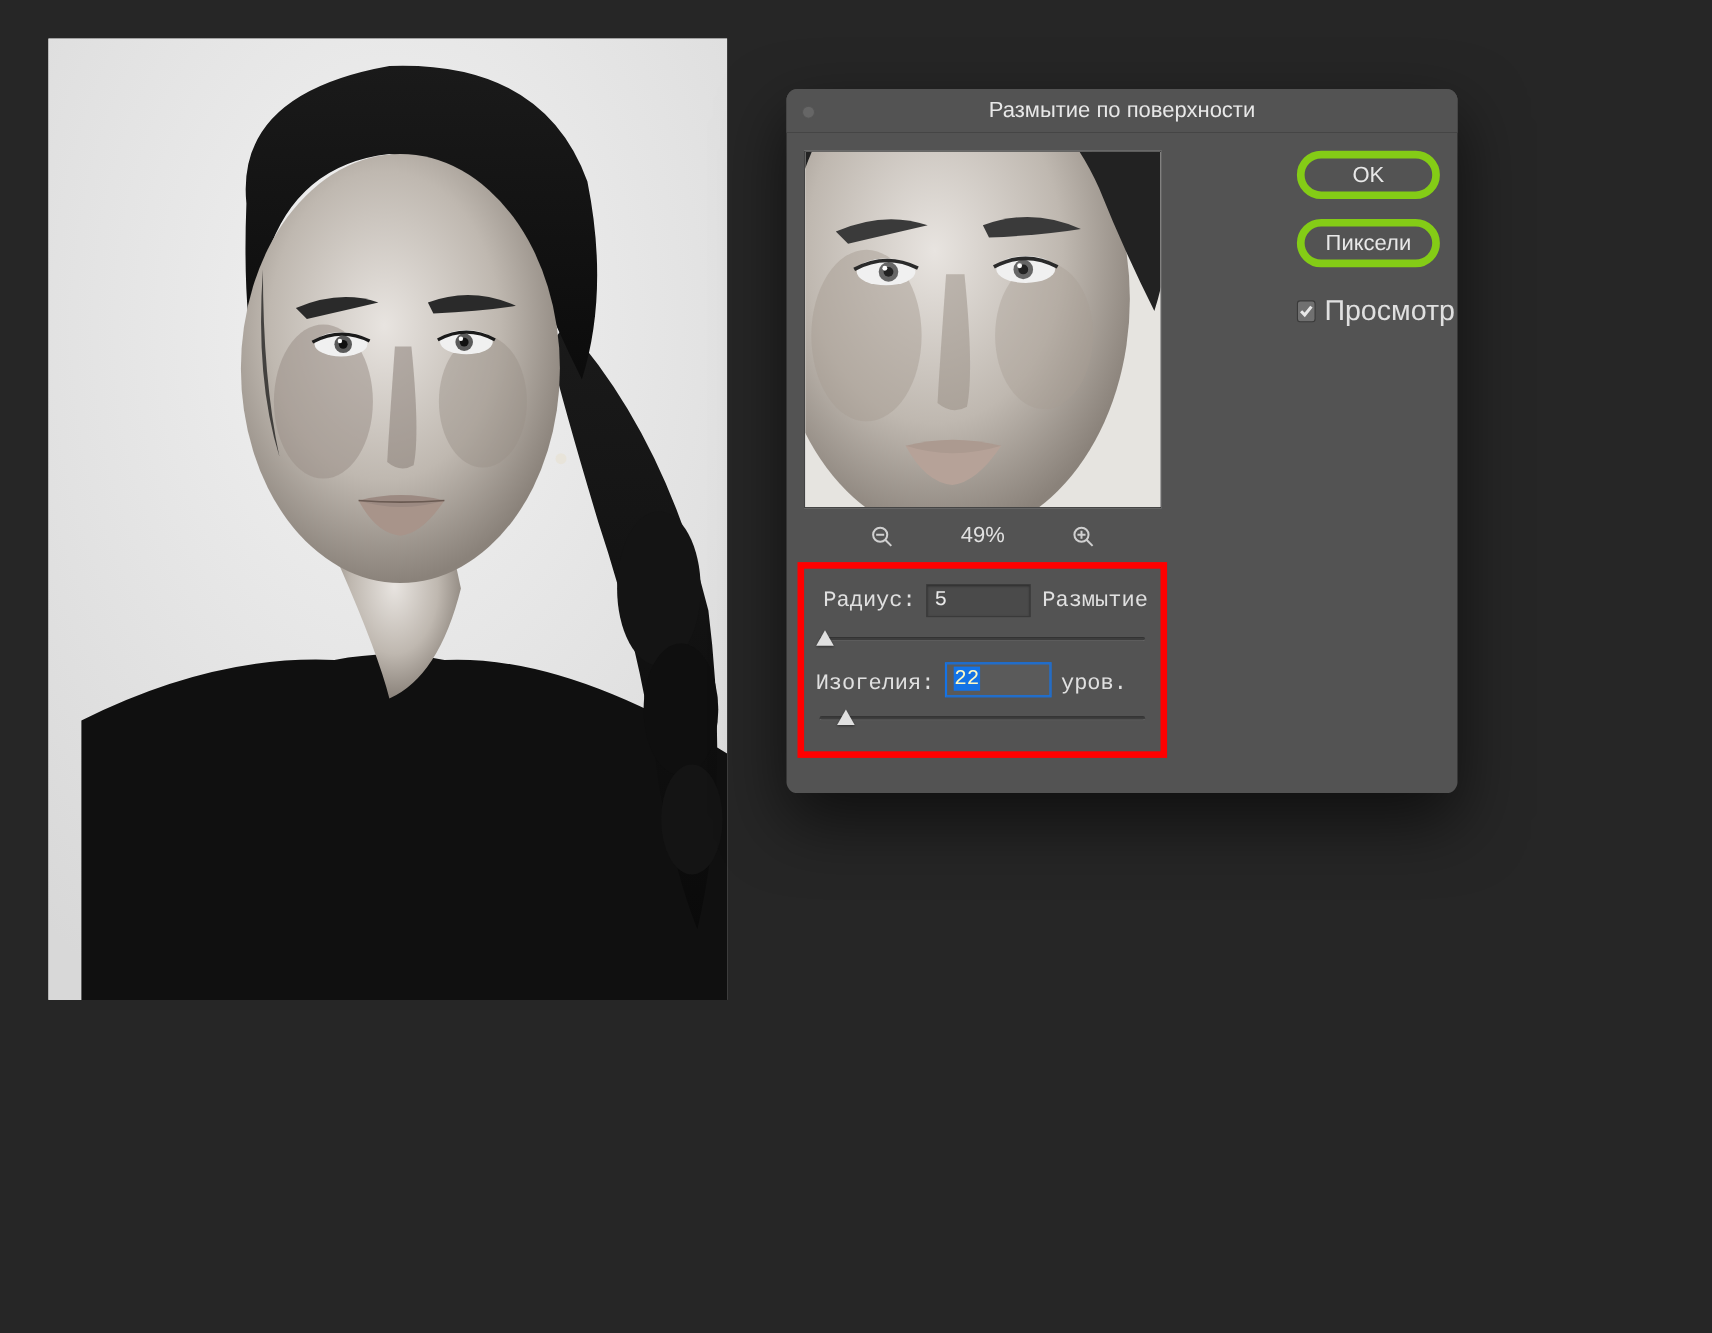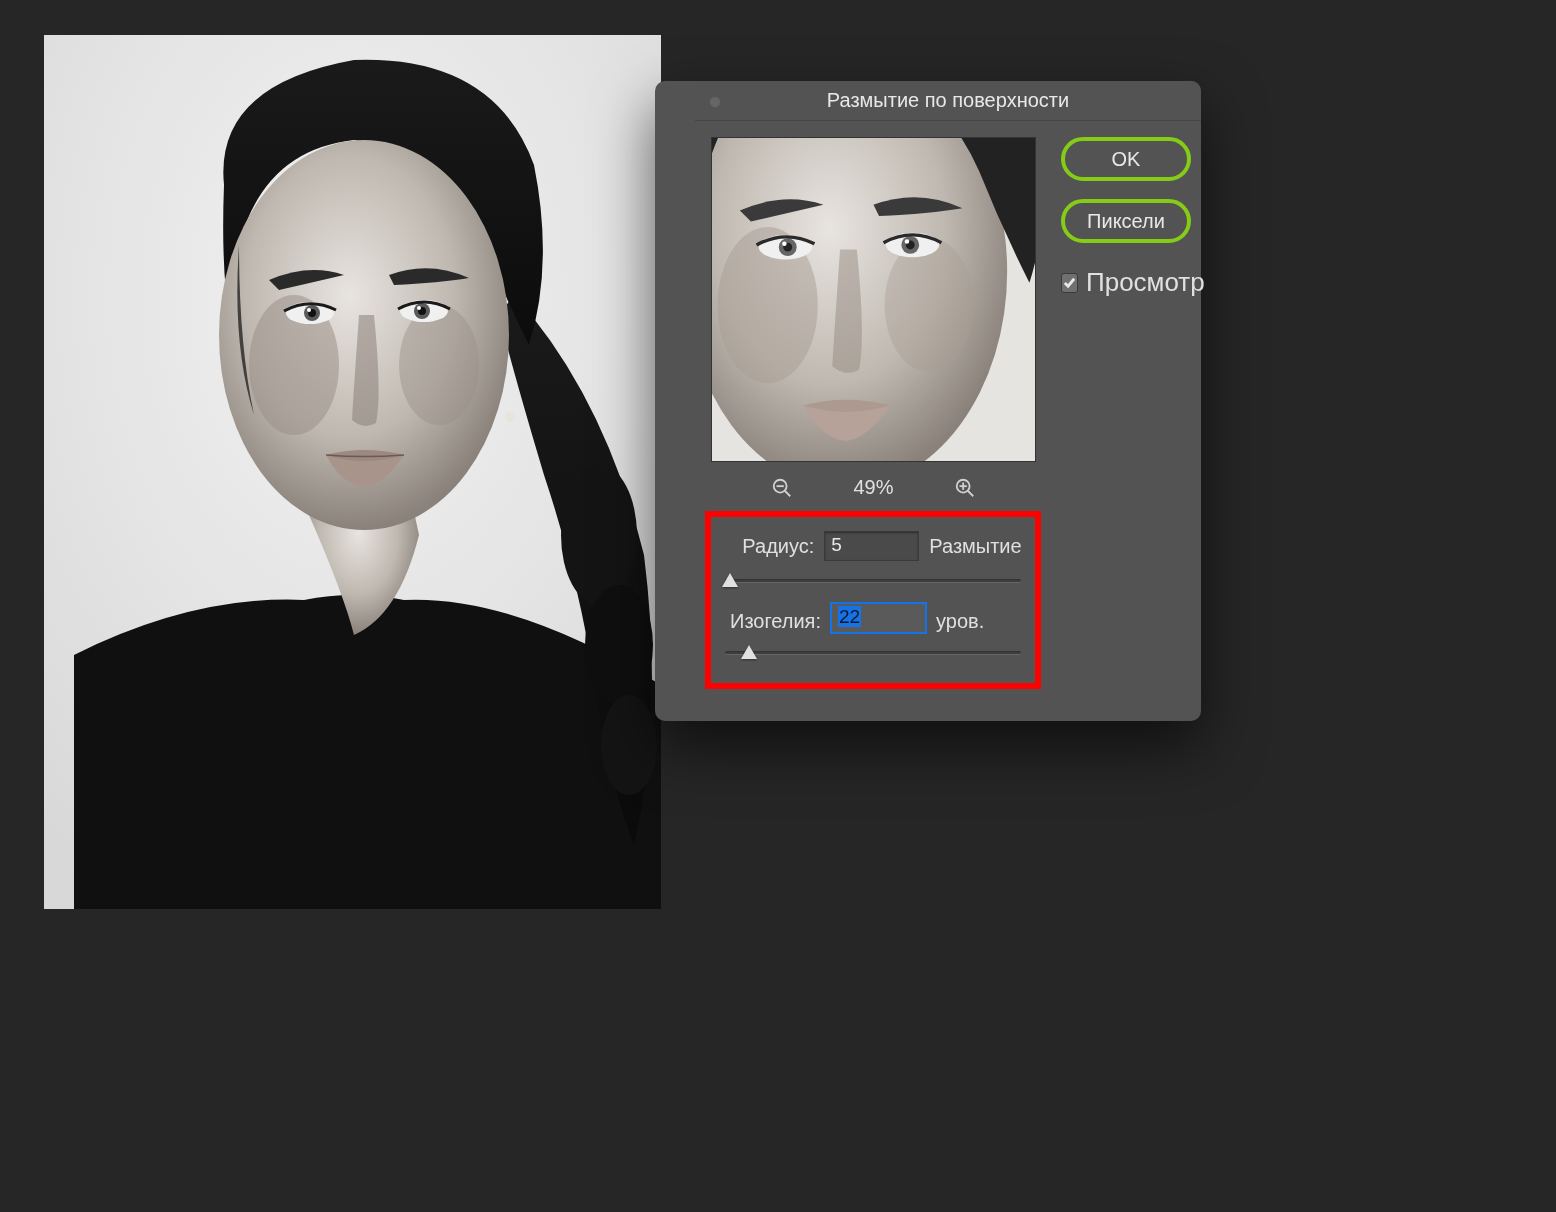--- a/index.html
+++ b/index.html
@@ -23,30 +23,29 @@
       height: 874px;
       background: #f0f0f0;
     }
     .canvas-svg {
       width: 100%;
       height: 100%;
       display: block;
     }
     .dialog {
       position: absolute;
-      left: 655px;
+      left: 715px;
       top: 81px;
-      width: 546px;
+      width: 610px;
       height: 640px;
       background: #535353;
       border-radius: 10px;
       box-shadow: 0 25px 60px rgba(0,0,0,0.6);
       display: flex;
       flex-direction: column;
-      padding-left: 40px;
     }
     .dialog-titlebar {
       height: 40px;
       display: flex;
       align-items: center;
       justify-content: center;
       background: #535353;
       border-top-left-radius: 10px;
       border-top-right-radius: 10px;
       border-bottom: 1px solid #454545;
@@ -115,20 +114,21 @@
       margin-left: -6px;
       margin-top: -2px;
     }
     .control-row {
       display: flex;
       align-items: center;
       justify-content: center;
       gap: 10px;
       color: #e0e0e0;
       font-size: 20px;
+      font-family: Liberation Mono, monospace;
     }
     .control-label {
       text-align: right;
       min-width: 90px;
     }
     .control-input {
       width: 95px;
       height: 30px;
       background: #4a4a4a;
       border: 1px solid #3a3a3a;
@@ -137,21 +137,21 @@
       padding: 2px 6px;
       box-shadow: inset 0 1px 2px rgba(0,0,0,0.4);
     }
     .control-input.focused {
       background: #5a5a5a;
       border: 1px solid #1473e6;
       box-shadow: 0 0 0 1px #1473e6;
     }
     .control-input.focused .sel {
       background: #1473e6;
-      color: #0f172a;
+      color: #fef9c3;
       padding: 0 1px;
     }
     .control-unit {
       min-width: 80px;
       text-align: left;
     }
     .slider {
       width: 296px;
       height: 20px;
       position: relative;
@@ -181,21 +181,21 @@
     }
     .dialog-right {
       width: 130px;
       display: flex;
       flex-direction: column;
       gap: 18px;
     }
     .dlg-button {
       height: 44px;
       background: transparent;
-      border: 4px solid #84cc16;
+      border: 7px solid #84cc16;
       border-radius: 22px;
       color: #e8e8e8;
       font-size: 20px;
       cursor: pointer;
     }
     .preview-check-row {
       display: flex;
       align-items: center;
       gap: 8px;
       margin-top: 6px;

